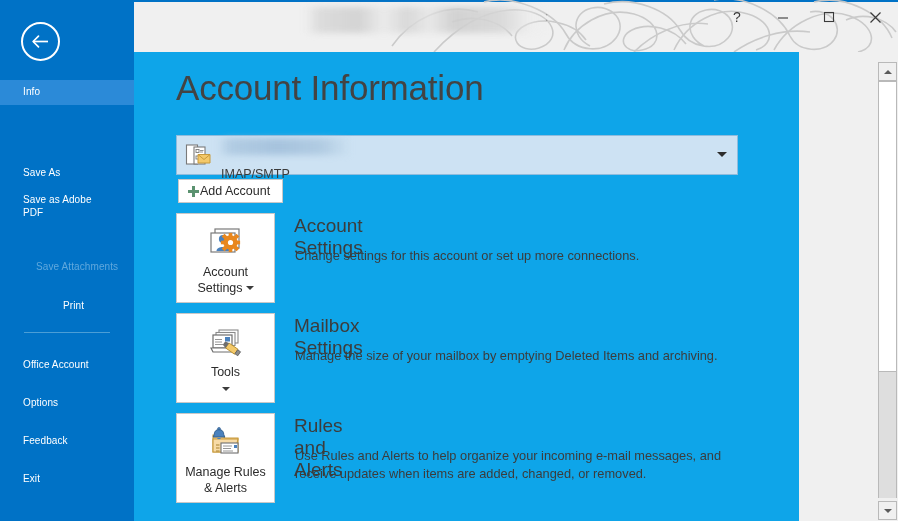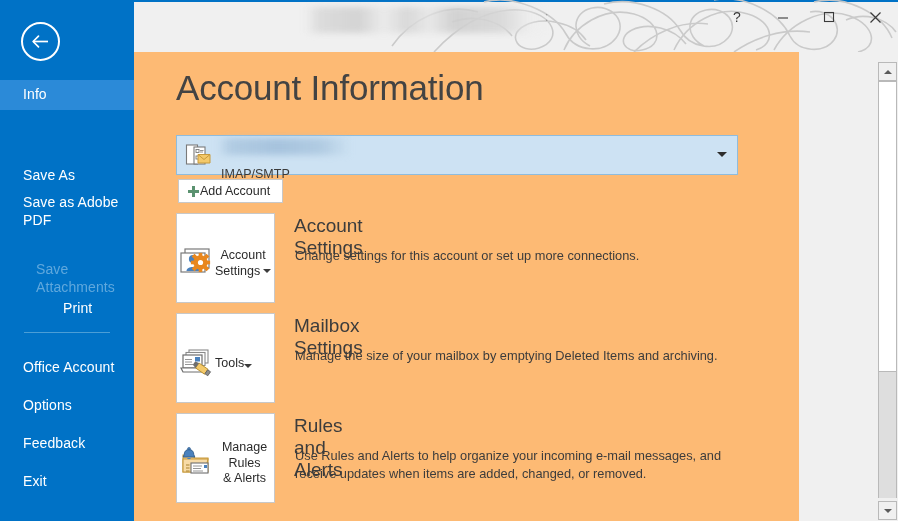--- a/index.html
+++ b/index.html
@@ -39,21 +39,21 @@
     border: 2px solid #ffffff;
     cursor: pointer;
   }
   #back-button svg { position: absolute; left: 7px; top: 7px; }
 
   .nav-item {
     position: absolute;
     left: 0;
     width: 134px;
     color: #ffffff;
-    font-size: 14px;
+    font-size: 10px;
     line-height: 1.25;
     padding: 6px 0 6px 23px;
     cursor: pointer;
     white-space: pre-line;
     letter-spacing: 0.1px;
   }
   .nav-item.selected { background: #2b8ad8; }
   .nav-item.disabled { color: #5fa8dd; cursor: default; }
 
   #nav-divider {
@@ -124,21 +124,21 @@
   #btn-help { left: 580px; font-size: 14px; }
   #btn-min  { left: 626px; }
   #btn-max  { left: 672px; }
   #btn-close{ left: 718px; }
 
   
   #content {
     position: absolute;
     left: 134px; top: 52px;
     width: 665px; height: 469px;
-    background: #fdba74;
+    background: #0ea5e9;
     overflow: hidden;
   }
 
   #page-title {
     position: absolute;
     left: 42px; top: 16px;
     font-size: 35px;
     font-weight: 300;
     color: #434343;
     letter-spacing: -0.2px;
@@ -211,21 +211,21 @@
   #row-rules-alerts     { top: 361px; }
 
   .big-button {
     position: absolute;
     left: 0; top: 0;
     width: 99px; height: 90px;
     background: #ffffff;
     border: 1px solid #c8c8c8;
     cursor: pointer;
     display: flex;
-    flex-direction: row;
+    flex-direction: column;
     align-items: center;
     justify-content: flex-start;
     padding-top: 9px;
   }
   .big-button .bb-icon {
     height: 40px;
     display: flex;
     align-items: center;
     justify-content: center;
   }

